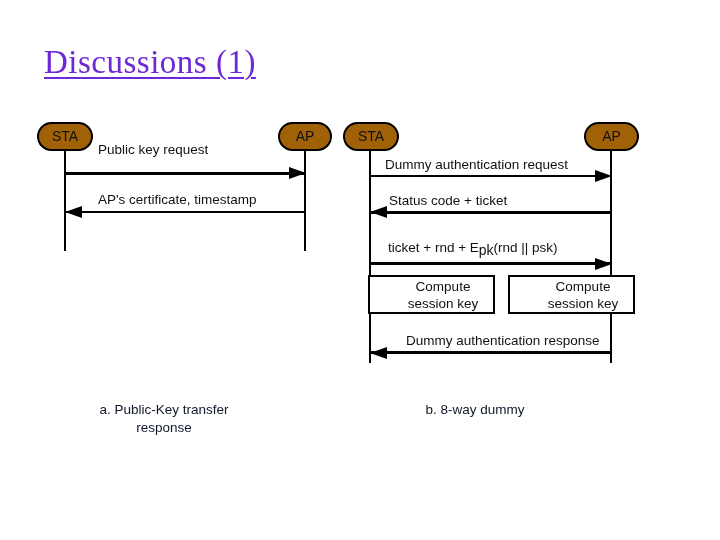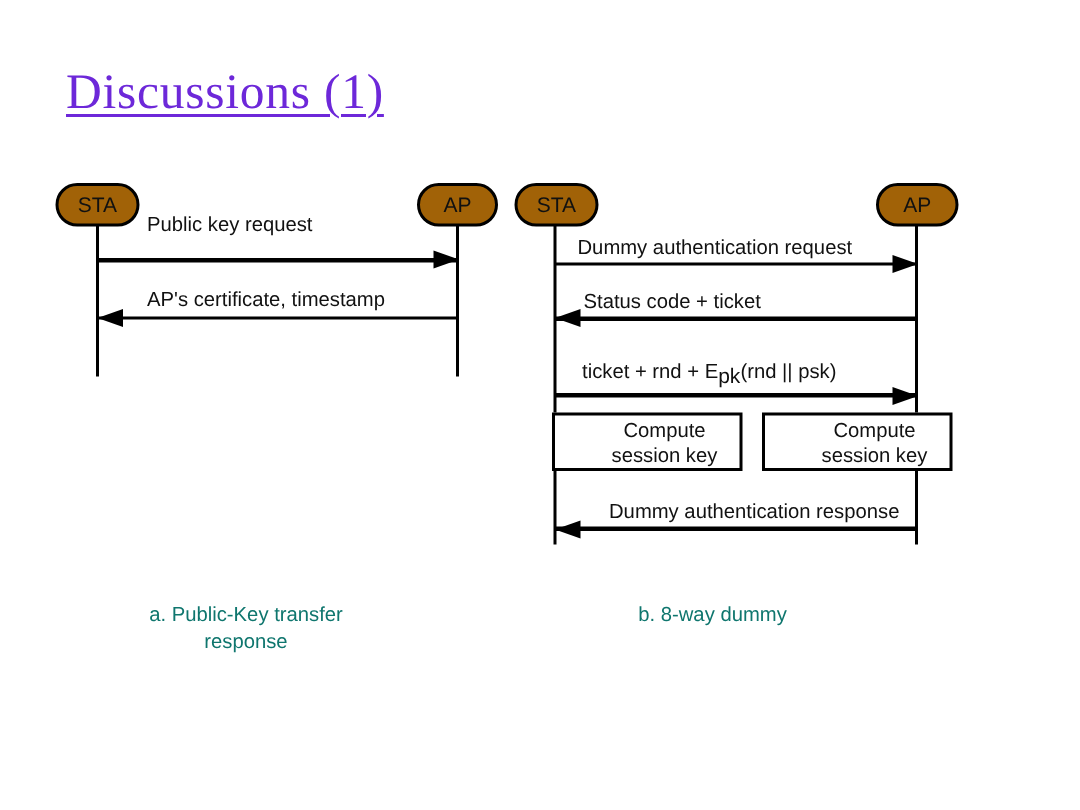--- a/index.html
+++ b/index.html
@@ -95,21 +95,21 @@
     padding-left: 23px;
   }
 
   
   .caption {
     position: absolute;
     width: 220px;
     text-align: center;
     font-size: 13.5px;
     line-height: 17.5px;
-    color: #0f766e;
+    color: #0f172a;
     z-index: 2;
   }
 </style>
 </head>
 <body>
 
 <div class="slide">
 
   <h1 class="title" style="color: #6d28d9;">Discussions (1)</h1>
 

